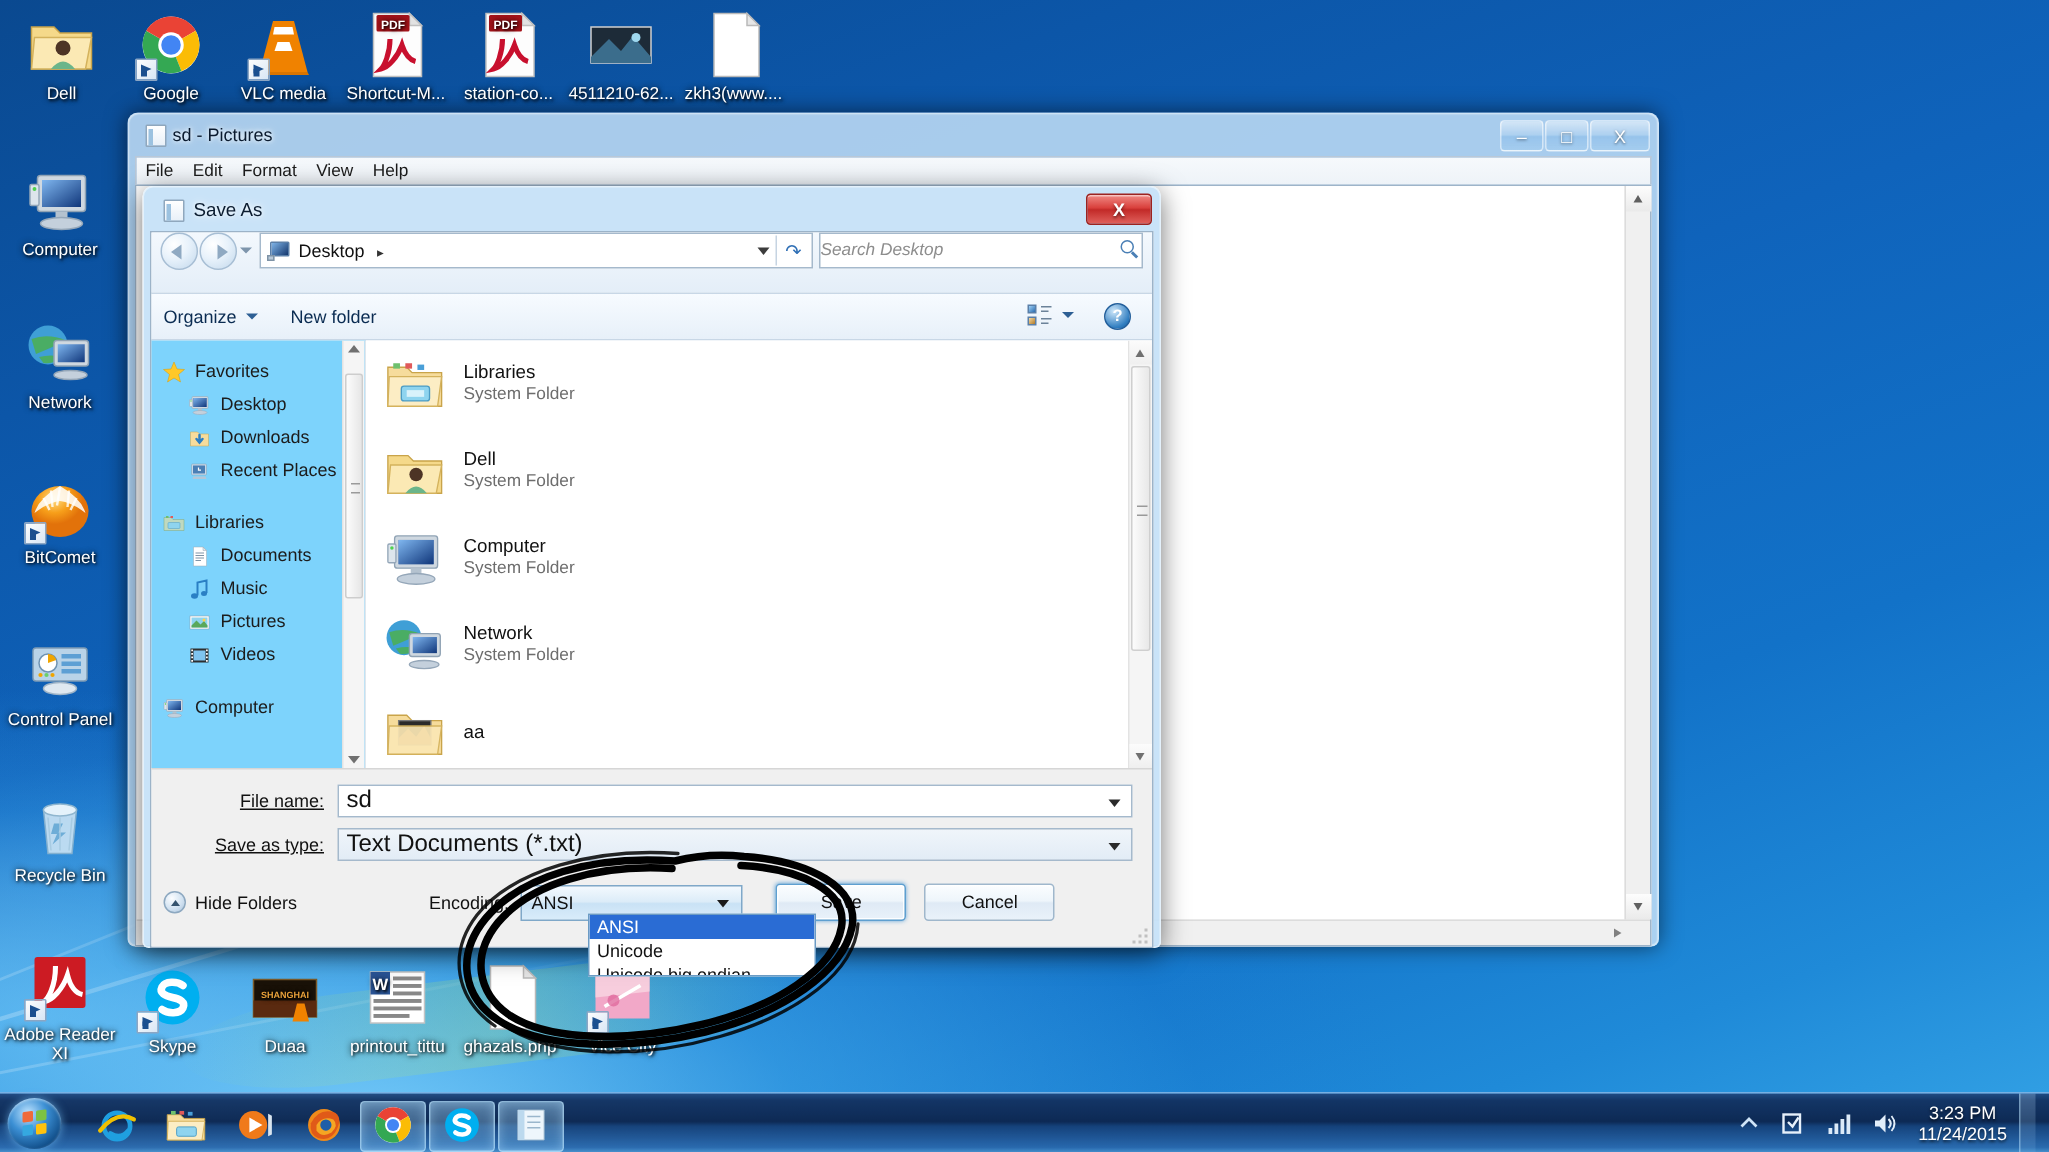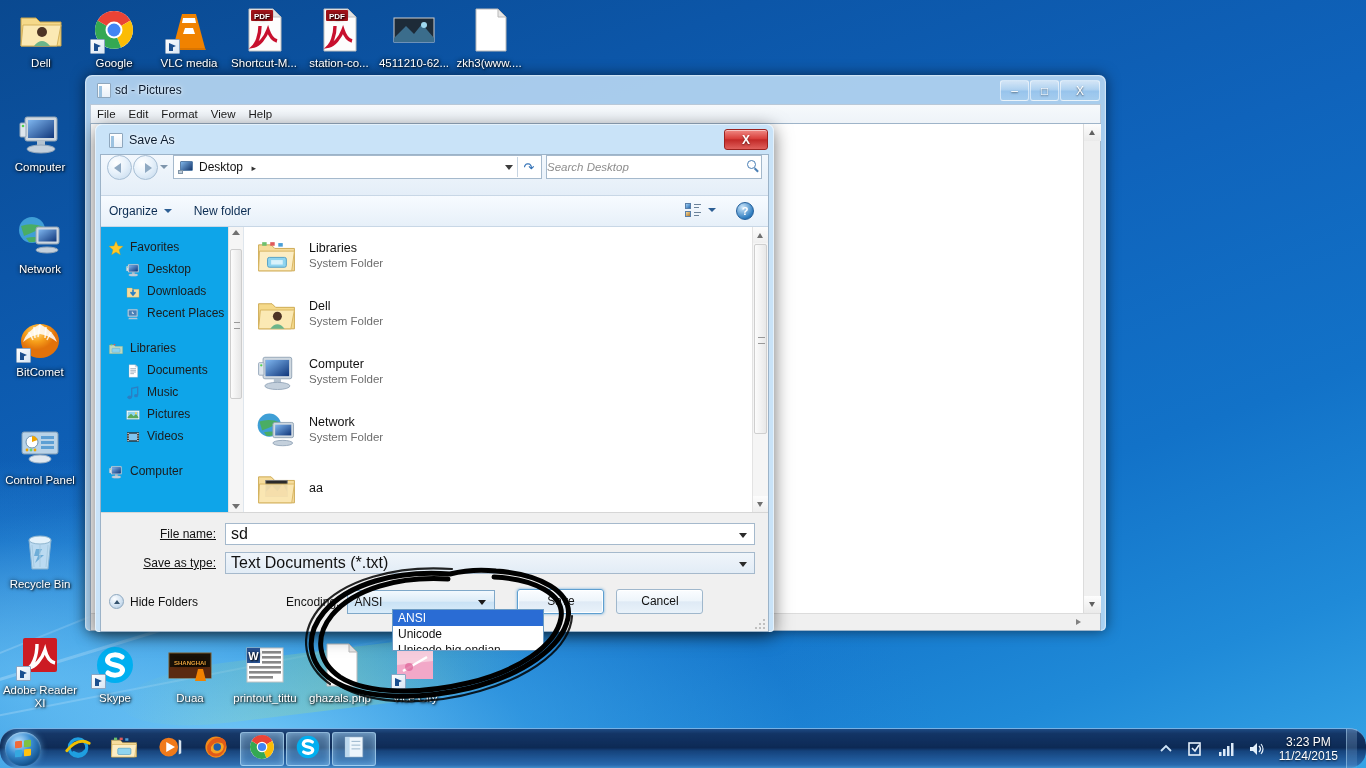--- a/index.html
+++ b/index.html
@@ -221,21 +221,21 @@
   #helpbtn{
     position:absolute;right:14px;top:6px;width:18px;height:18px;border-radius:50%;
     background:radial-gradient(circle at 35% 28%,#cfe8fb,#2f7dc0 70%,#1a5a96);
     border:1px solid #235f9b;color:#fff;font-size:11px;font-weight:bold;
     text-align:center;line-height:16px;
   }
 
   
   #sa-main{flex:1;display:flex;min-height:0;}
   #sa-nav{
-    width:143px;background:#0ea5e9;border-right:1px solid #dfe6ed;
+    width:143px;background:#7dd3fc;border-right:1px solid #dfe6ed;
     position:relative;overflow:hidden;padding:9px 0 0 7px;
   }
   .navgroup{margin-bottom:13px;}
   .navrow{display:flex;align-items:center;height:22px;font-size:12px;color:#1c1c1c;}
   .navrow.child{padding-left:17px;}
   .navrow .ni{width:17px;height:15px;margin-right:5px;position:relative;flex:none;}
   #navscroll{
     position:absolute;right:0;top:0;width:15px;height:100%;background:#f5f5f5;
     border-left:1px solid #e3e3e3;
   }
@@ -346,21 +346,21 @@
   #annotation{
     position:absolute; left:300px; top:560px; width:290px; height:145px; z-index:60;
     pointer-events:none;
   }
 
   
   #taskbar{
     position:absolute;left:0;bottom:0;width:1366px;height:40px;z-index:80;
     background:linear-gradient(to bottom, rgba(30,70,125,.93) 0%, rgba(18,48,95,.95) 12%, rgba(12,38,80,.97) 48%, rgba(20,62,118,.95) 56%, rgba(40,100,168,.9) 92%, rgba(70,140,200,.9) 100%);
     border-top:1px solid rgba(150,200,245,.65);
-    display:flex;align-items:center;border-radius:17px;
+    display:flex;align-items:flex-end;
   }
   #startorb{
     width:48px;height:38px;margin-left:2px;position:relative;
   }
   #startorb .orb{
     position:absolute;left:3px;top:2px;width:36px;height:34px;border-radius:50%;
     background:radial-gradient(circle at 38% 30%, #bfe4ff 0%, #3b8fd4 38%, #14538f 72%, #0b3663 100%);
     box-shadow:0 0 6px rgba(120,200,255,.6), inset 0 1px 2px rgba(255,255,255,.5);
   }
   .flagq{position:absolute;width:7px;height:7px;border-radius:1px;}

